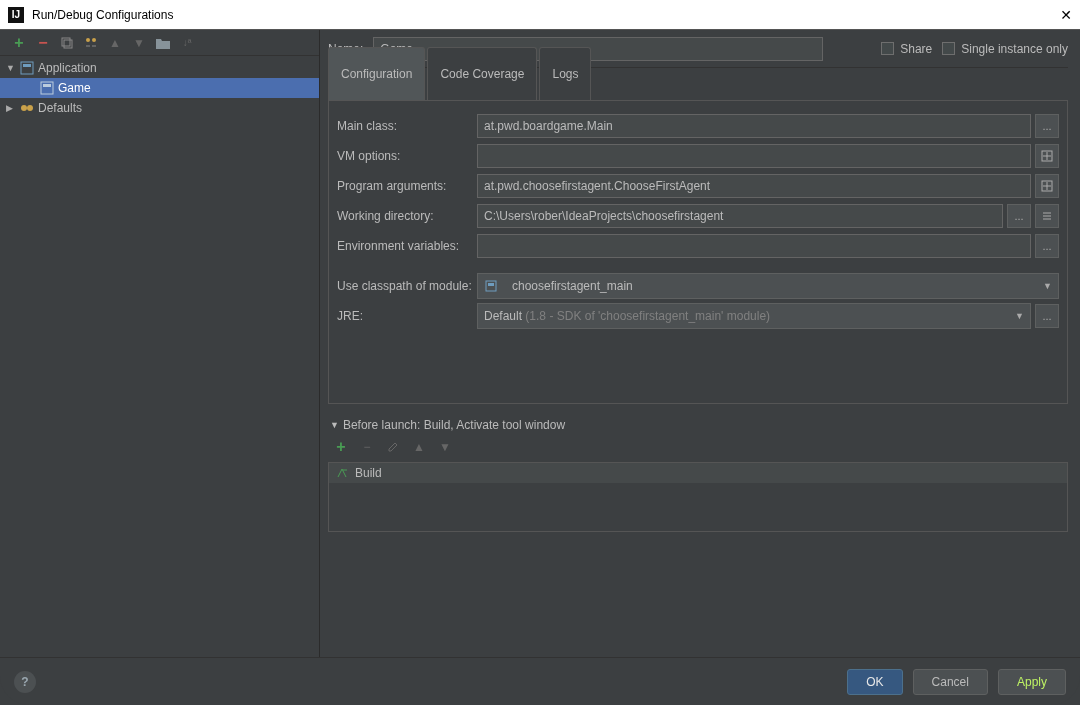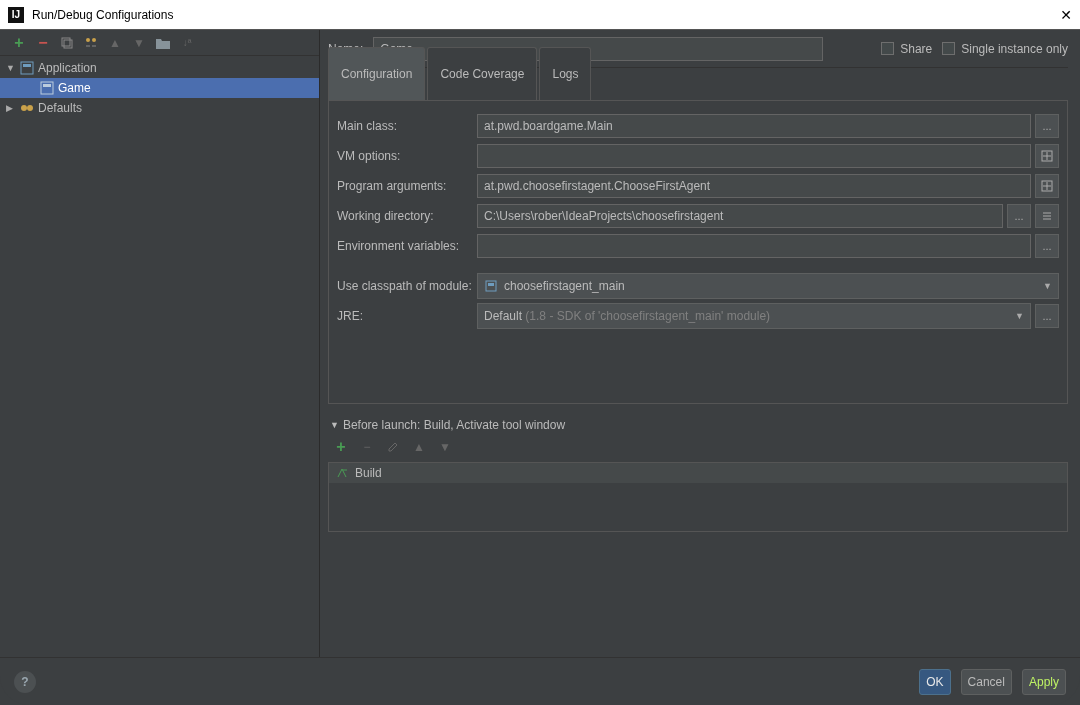--- a/index.html
+++ b/index.html
@@ -41,21 +41,21 @@
 .select .caret { font-size:9px; color:#aaa; }
 .dim { color:#808080;margin-top:32px; }
 .section-title { display:flex; align-items:center; gap:4px; margin-top:14px; color:#bbb; padding-left:2px; }
 .section-title .arrow { font-size:9px; }
 .minitoolbar { display:flex; align-items:center; gap:8px; padding:6px 4px; }
 .listbox { border:1px solid #555; height:70px; background:#3c3f41; }
 .listrow { height:20px; display:flex; align-items:center; padding:0 6px; gap:6px; background:#45494a; }
 .bottomchecks { display:flex; align-items:center; gap:18px; padding:10px 4px 0 4px; }
 .footer { height:48px; border-top:1px solid #323232; display:flex; align-items:center; padding:0 14px; gap:10px; }
 .helpbtn { width:22px; height:22px; border-radius:50%; background:#4c5052; color:#9aa7b0; display:flex; align-items:center; justify-content:center; font-weight:bold; }
-.btn { height:26px; padding:0 6px; border:1px solid #5e6060; background:#4c5052; color:#bbb; border-radius:3px; }
+.btn { height:26px; padding:0 18px; border:1px solid #5e6060; background:#4c5052; color:#bbb; border-radius:3px; }
 .btn.primary { background:#365880; border-color:#4c708c; color:#e8e8e8; }
 .btn.disabled { color:#bef264; }
 .spacer { flex:1; }
 svg { display:block; }
 .modicon { width:14px; height:14px; display:inline-flex; align-items:center; justify-content:center; }
 </style>
 </head>
 <body>
 <div class="window">
 
@@ -186,21 +186,21 @@
         </div>
         <div class="formrow">
           <span class="flabel"><span class="u">E</span>nvironment variables:</span>
           <input class="textinput finput" value="" style="">
           <div class="sqbtn">...</div>
         </div>
         <div style="height:10px"></div>
         <div class="formrow">
           <span class="flabel">Use classpath of module:</span>
           <div class="select finput">
-            <span style="display:flex;align-items:center;gap:6px">
+            <span style="display:flex;align-items:center;gap:14px">
               <span class="modicon">
                 <svg width="12" height="12" viewBox="0 0 12 12">
                       <rect x="1" y="1" width="10" height="10" fill="none" stroke="#6e9cbe"></rect>
                       <rect x="3" y="3" width="6" height="3" fill="#6e9cbe"></rect>
                     </svg>
               </span>
               <span>choosefirstagent_main</span>
             </span>
             <span class="caret">▼</span>
           </div>

